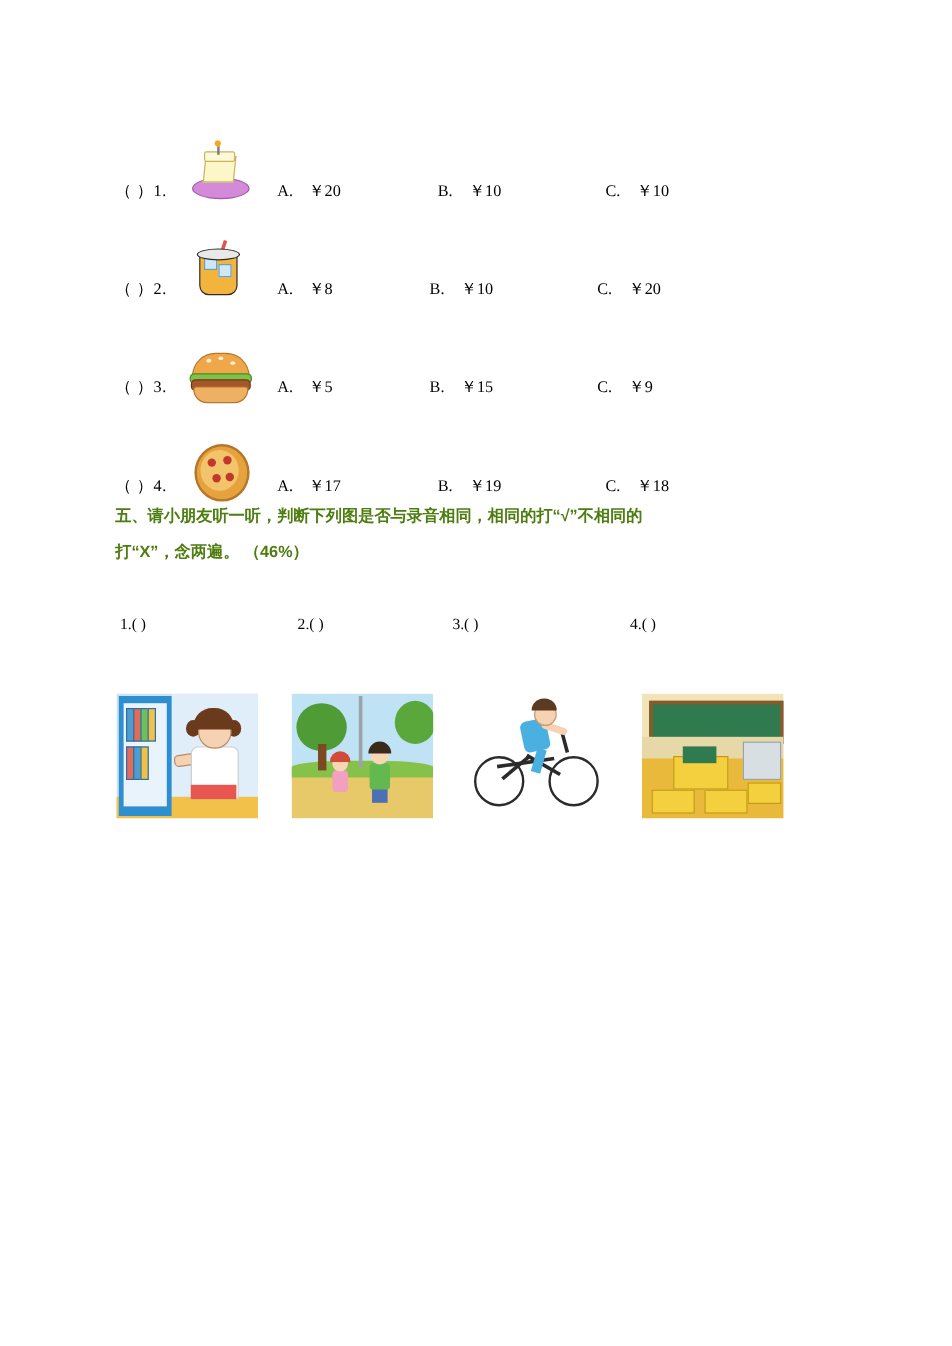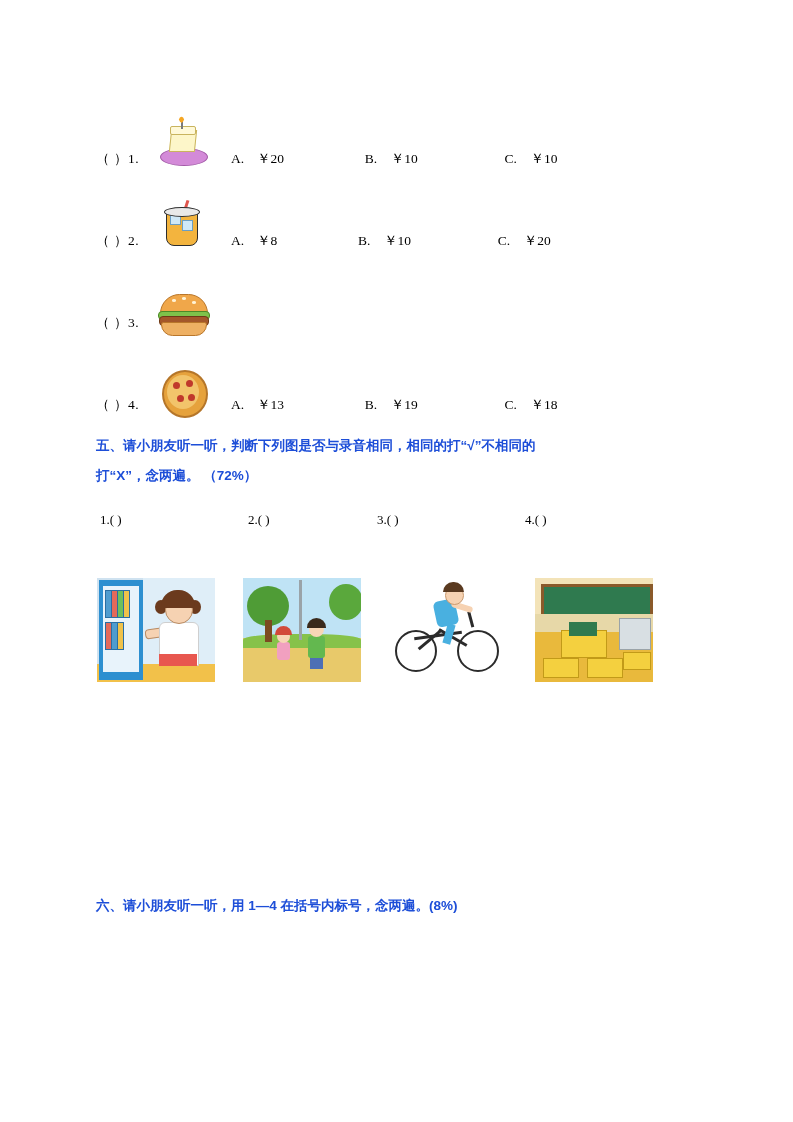--- a/index.html
+++ b/index.html
@@ -74,22 +74,21 @@
 
   
   .sec-head {
     position: absolute;
     left: 96px;
     width: 616px;
     font-family: "Liberation Sans", sans-serif;
     font-weight: bold;
     font-size: 13.5px;
     line-height: 30px;
-    color: #1d4ed8;
-    margin-top: 16px;
+    color: #4d7c0f;
   }
   #sec5head { top: 415px; }
   #sec6head { top: 875px; }
 
   .judge-row {
     position: absolute;
     left: 100px;
     top: 512px;
     width: 600px;
     font-size: 13px;
@@ -252,47 +251,54 @@
         <span class="art">
           <span class="abs bun-top"></span>
           <span class="abs sesame" style="left:18px; top:15px;"></span>
           <span class="abs sesame" style="left:28px; top:13px;"></span>
           <span class="abs sesame" style="left:38px; top:17px;"></span>
           <span class="abs burger-mid"></span>
           <span class="abs burger-meat"></span>
           <span class="abs bun-bot"></span>
         </span>
       </span>
+      <span class="mc-opts">
+        <span class="mc-opt"><span class="lab">A.</span><span class="val">￥5</span></span>
+        <span class="gapA"></span>
+        <span class="mc-opt"><span class="lab">B.</span><span class="val">￥15</span></span>
+        <span class="gapB"></span>
+        <span class="mc-opt"><span class="lab">C.</span><span class="val">￥9</span></span>
+      </span>
     </div>
 
     <div class="mc-row">
       <span class="mc-paren">（     ）4.</span>
       <span class="mc-pic">
         <span class="art">
           <span class="abs pizza-out"></span>
           <span class="abs pizza-in"></span>
           <span class="abs pep" style="left:19px; top:16px;"></span>
           <span class="abs pep" style="left:32px; top:14px;"></span>
           <span class="abs pep" style="left:23px; top:29px;"></span>
           <span class="abs pep" style="left:34px; top:28px;"></span>
         </span>
       </span>
       <span class="mc-opts">
-        <span class="mc-opt"><span class="lab">A.</span><span class="val">￥13</span></span>
+        <span class="mc-opt"><span class="lab">A.</span><span class="val">￥17</span></span>
         <span class="gapA"></span>
         <span class="mc-opt"><span class="lab">B.</span><span class="val">￥19</span></span>
         <span class="gapB"></span>
         <span class="mc-opt"><span class="lab">C.</span><span class="val">￥18</span></span>
       </span>
     </div>
   </div>
 
   <div class="sec-head" id="sec5head">
     <div>五、请小朋友听一听，判断下列图是否与录音相同，相同的打“√”不相同的</div>
-    <div>打“X”，念两遍。    （72%）</div>
+    <div>打“X”，念两遍。    （46%）</div>
   </div>
 
   <div class="judge-row">
     <span class="judge-item" style="left:0px;">1.(       )</span>
     <span class="judge-item" style="left:148px;">2.(       )</span>
     <span class="judge-item" style="left:277px;">3.(       )</span>
     <span class="judge-item" style="left:425px;">4.(       )</span>
   </div>
 
   <div class="pic-strip">
@@ -366,17 +372,16 @@
         <span class="abs p4-cab"></span>
         <span class="abs p4-desk" style="left:26px; top:52px; width:44px; height:26px;"></span>
         <span class="abs p4-chair" style="left:34px; top:44px; width:28px; height:14px;"></span>
         <span class="abs p4-desk" style="left:8px;  top:80px; width:34px; height:18px;"></span>
         <span class="abs p4-desk" style="left:52px; top:80px; width:34px; height:18px;"></span>
         <span class="abs p4-desk" style="left:88px; top:74px; width:26px; height:16px;"></span>
       </div>
     </div>
   </div>
 
-  <div class="sec-head" id="sec6head">六、请小朋友听一听，用 1—4 在括号内标号，念两遍。(8%)</div>
 
   <div class="sec6-space"></div>
 
 </div>
 
 </body></html>

